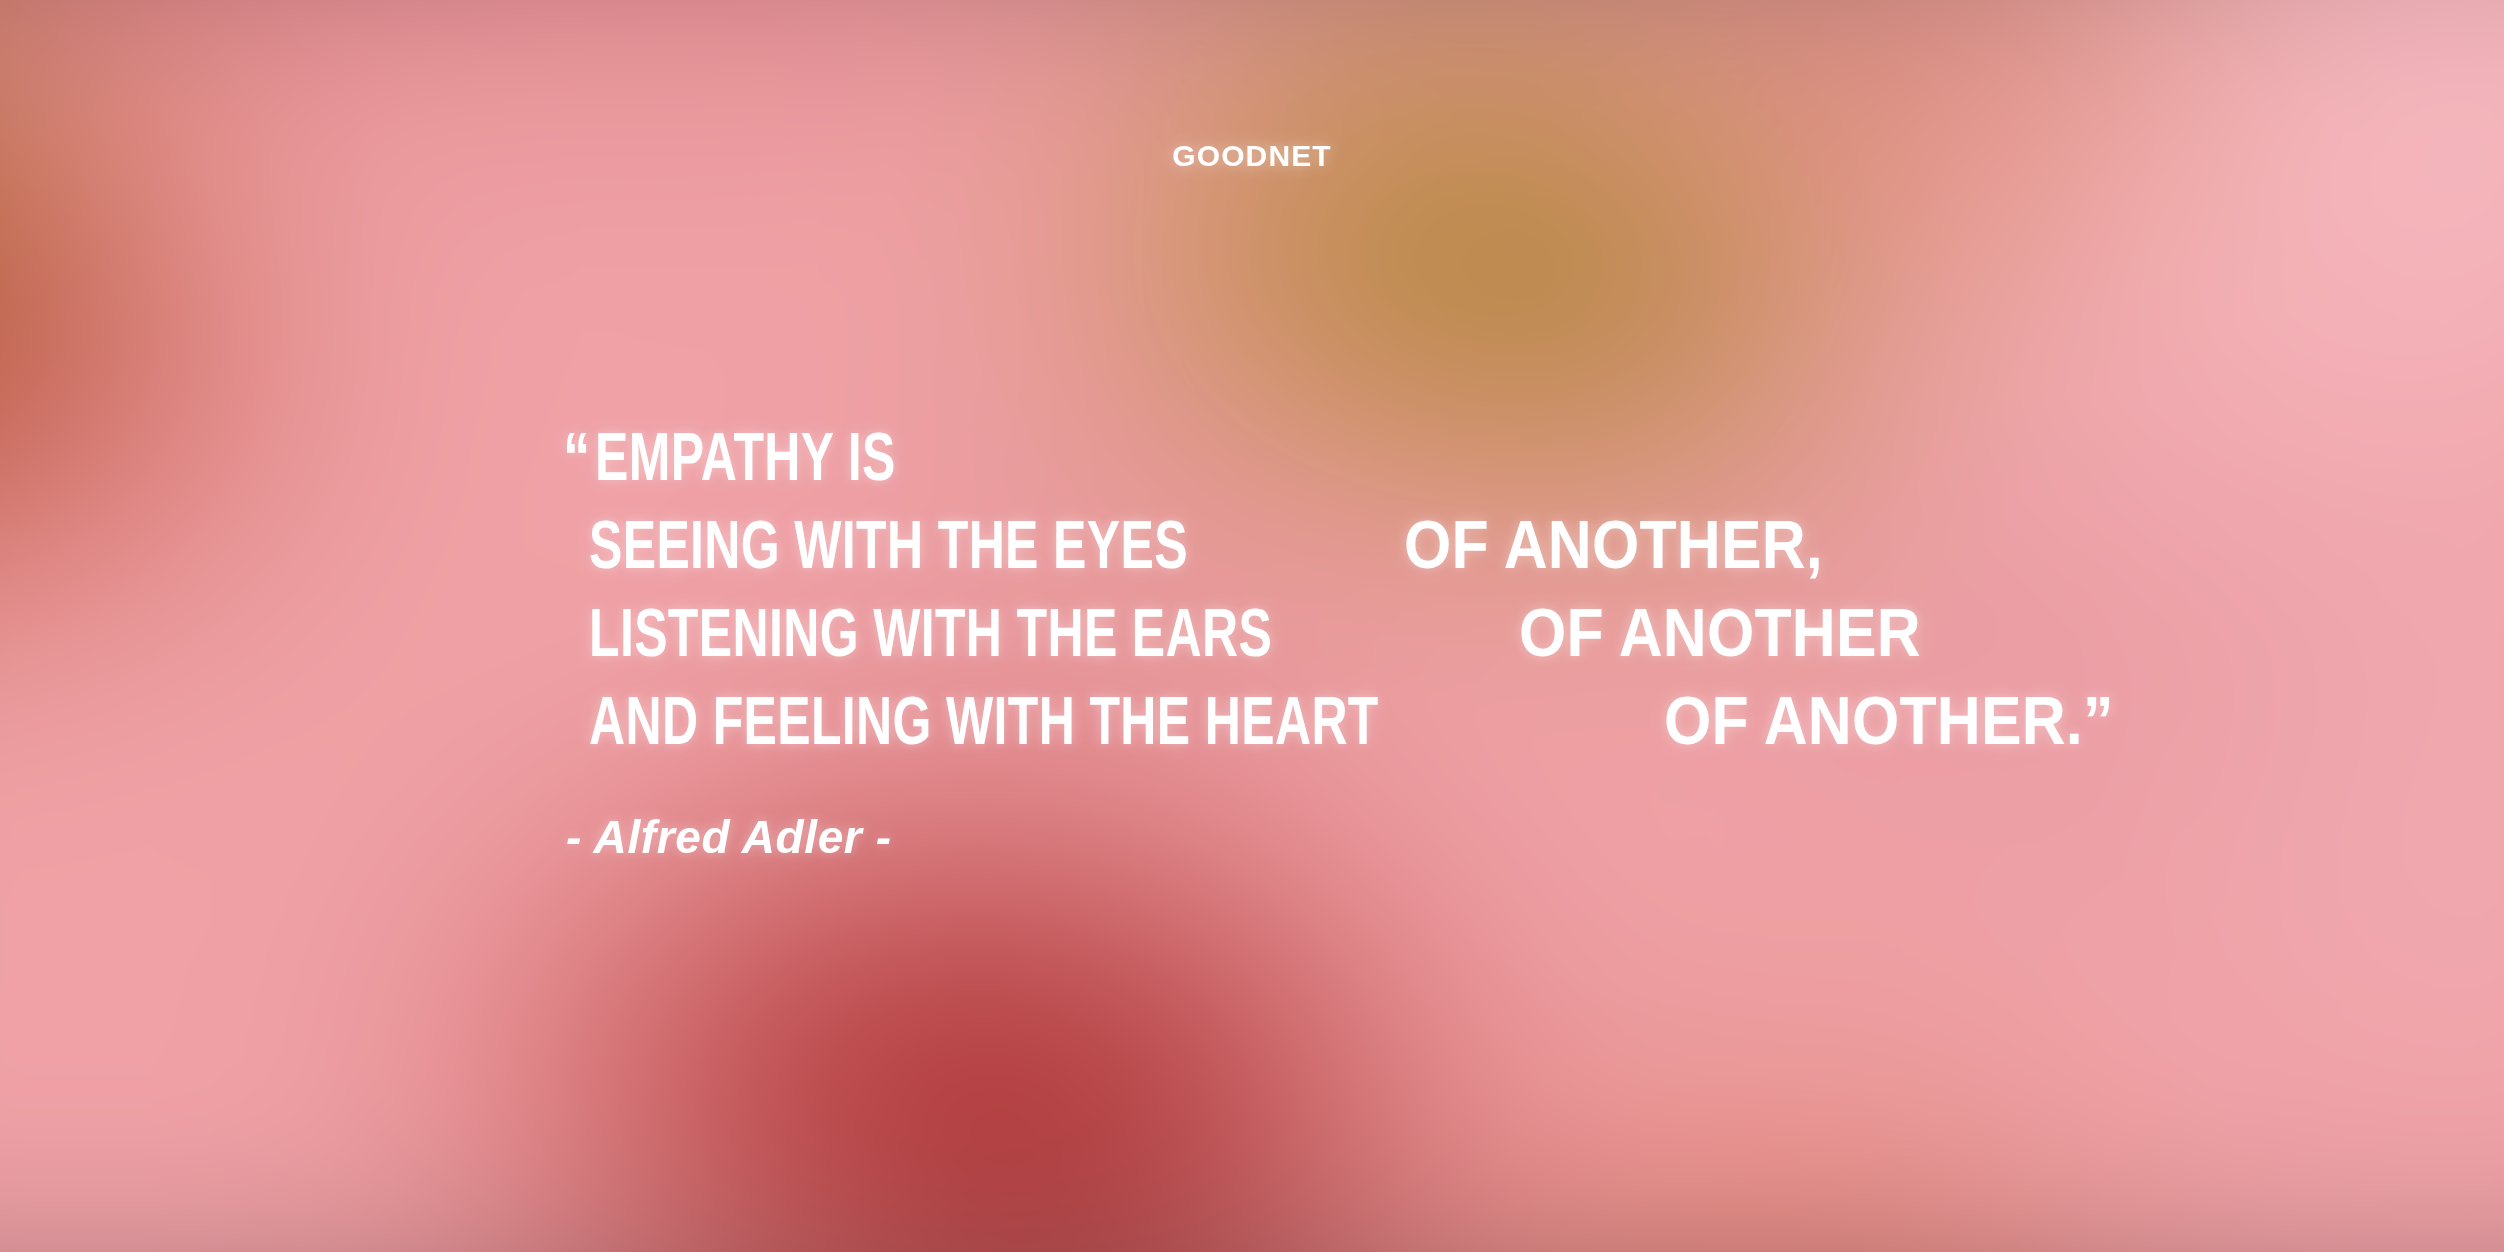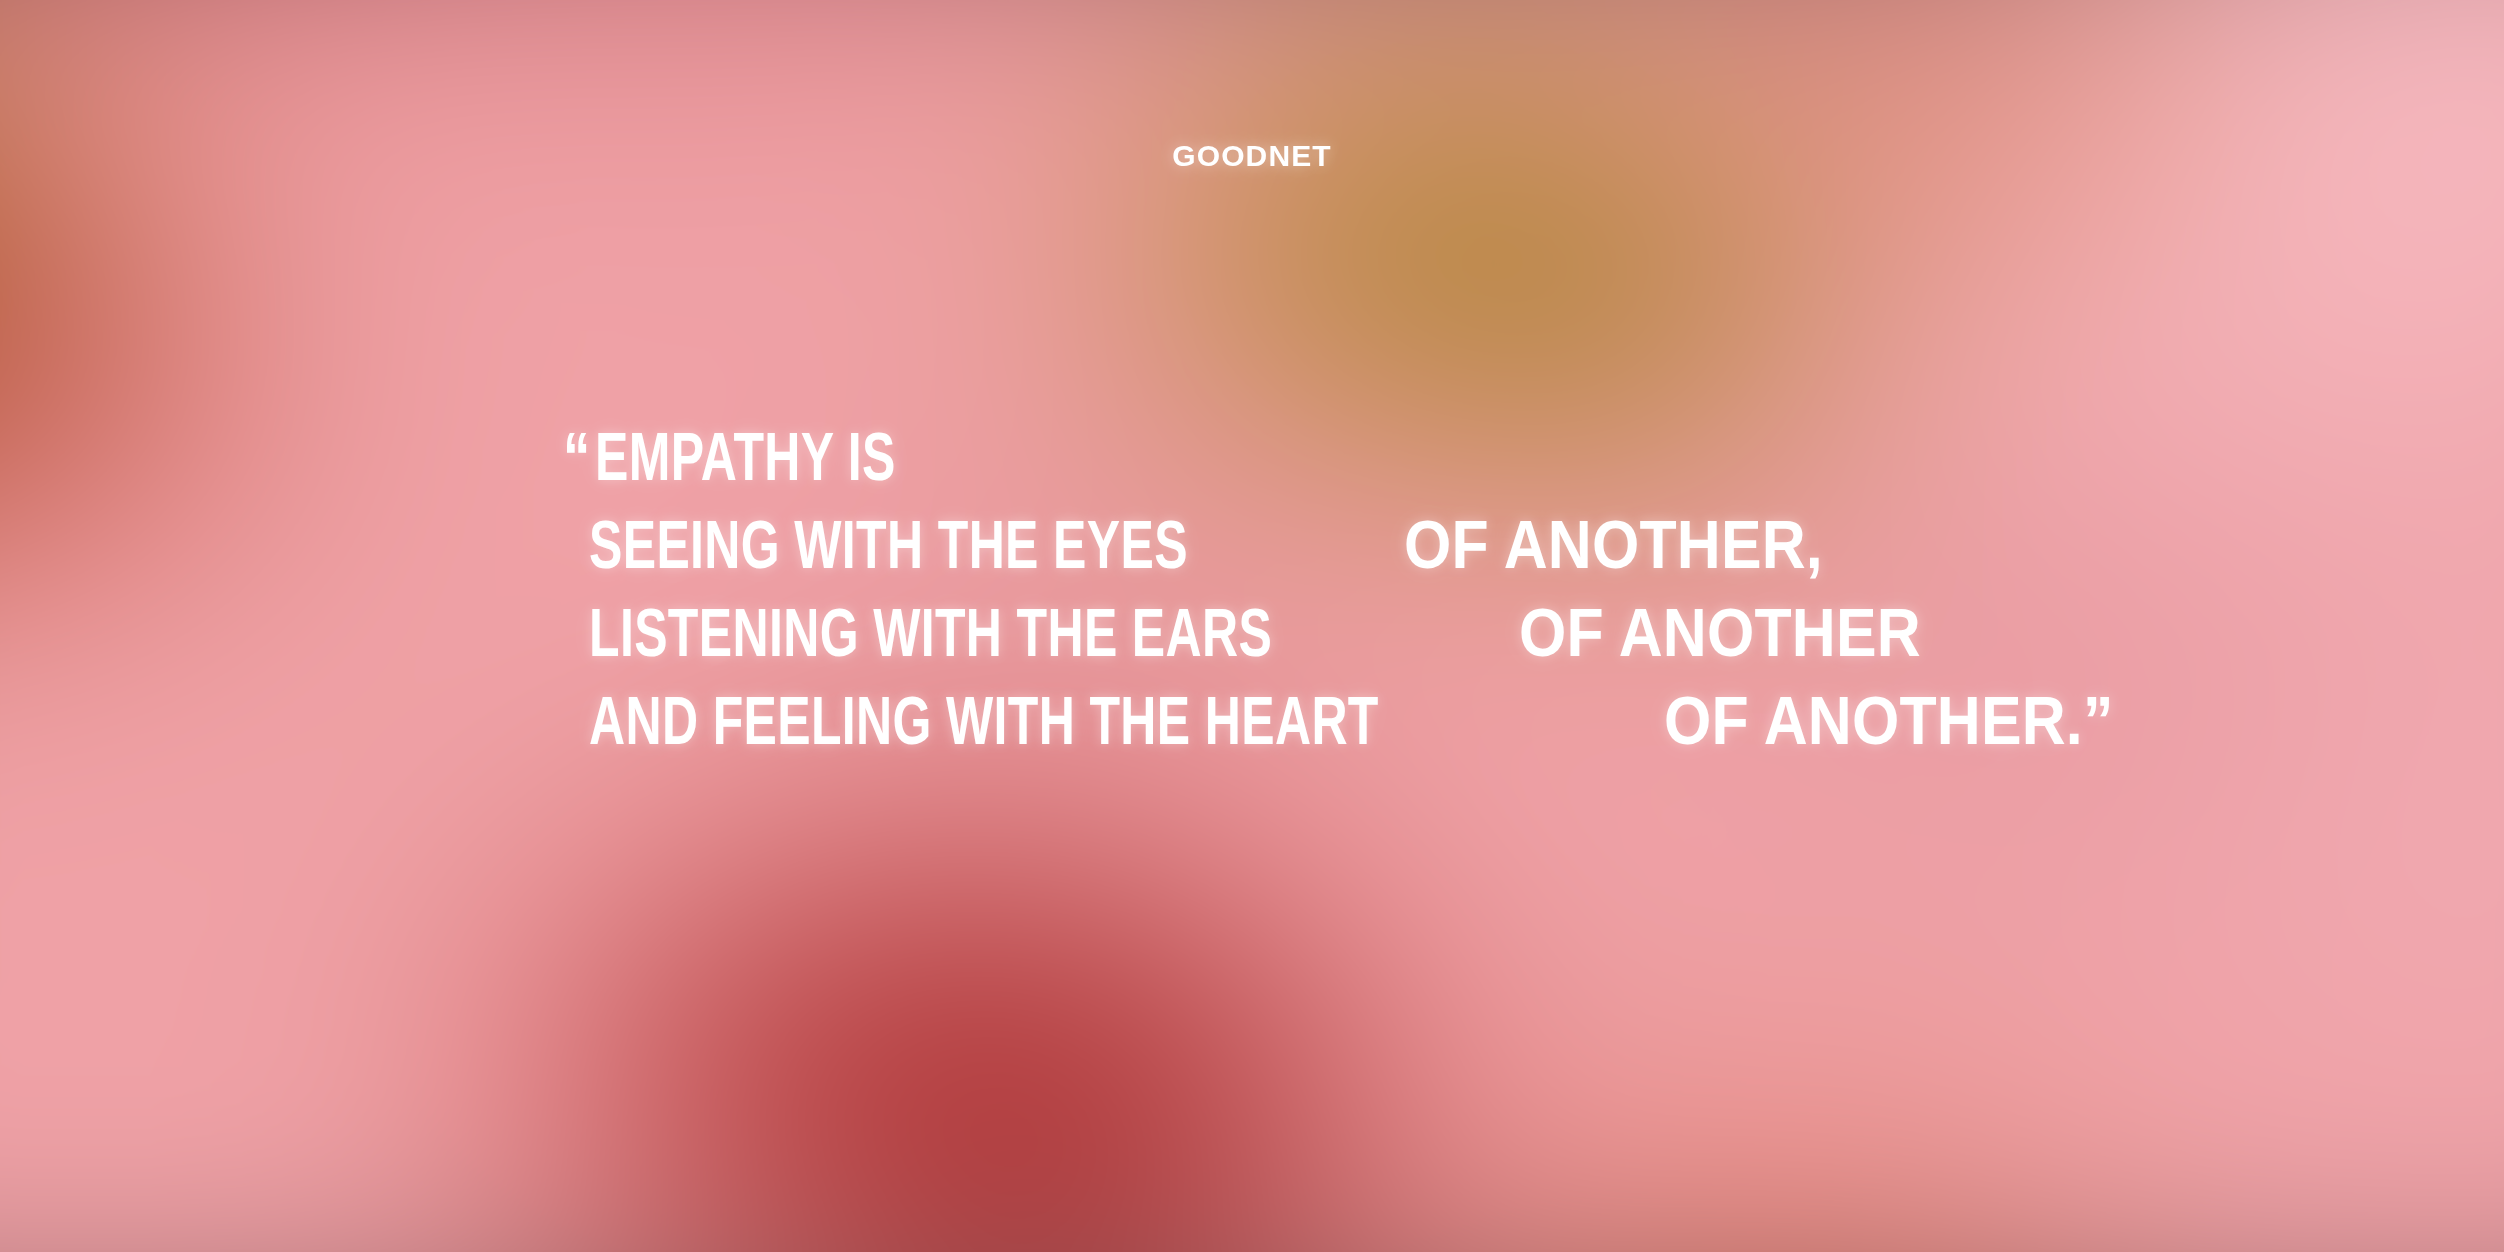--- a/index.html
+++ b/index.html
@@ -158,15 +158,16 @@
       </div>
 
       <div class="quote-line indent">
         <span class="cond">AND FEELING WITH THE HEART </span><span class="wide">OF ANOTHER.”</span>
       </div>
 
     </div>
 
     <div id="brand">GOODNET</div>
 
+    <div id="attribution">- Alfred Adler -</div>
 
   </div>
 </div>
 
 </body></html>

